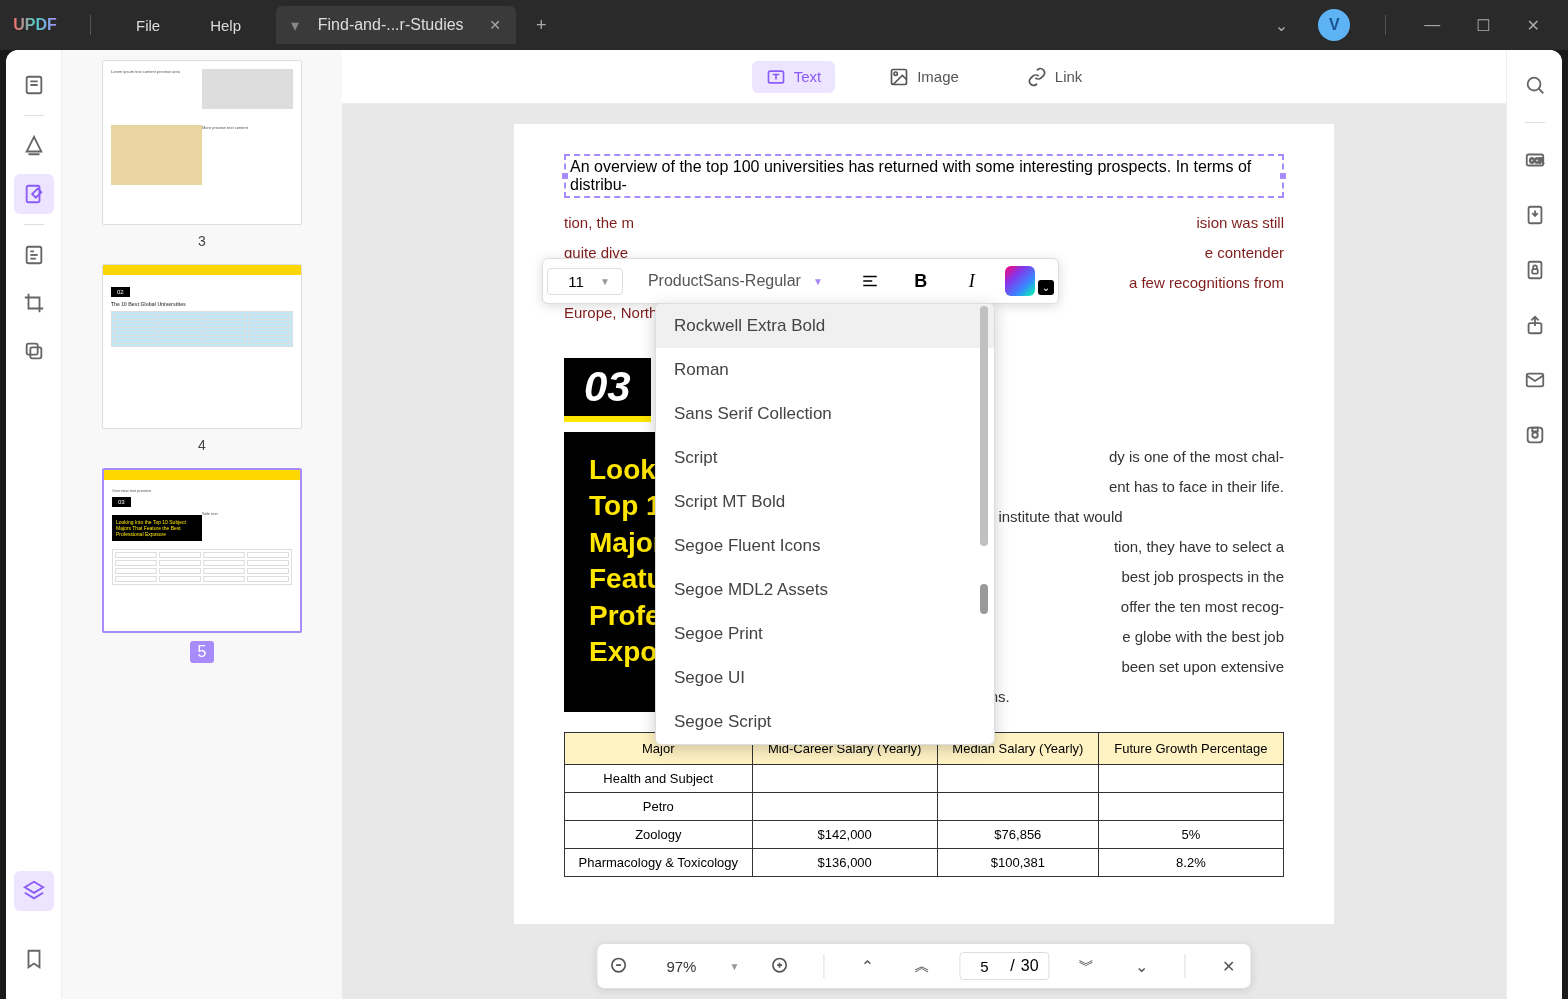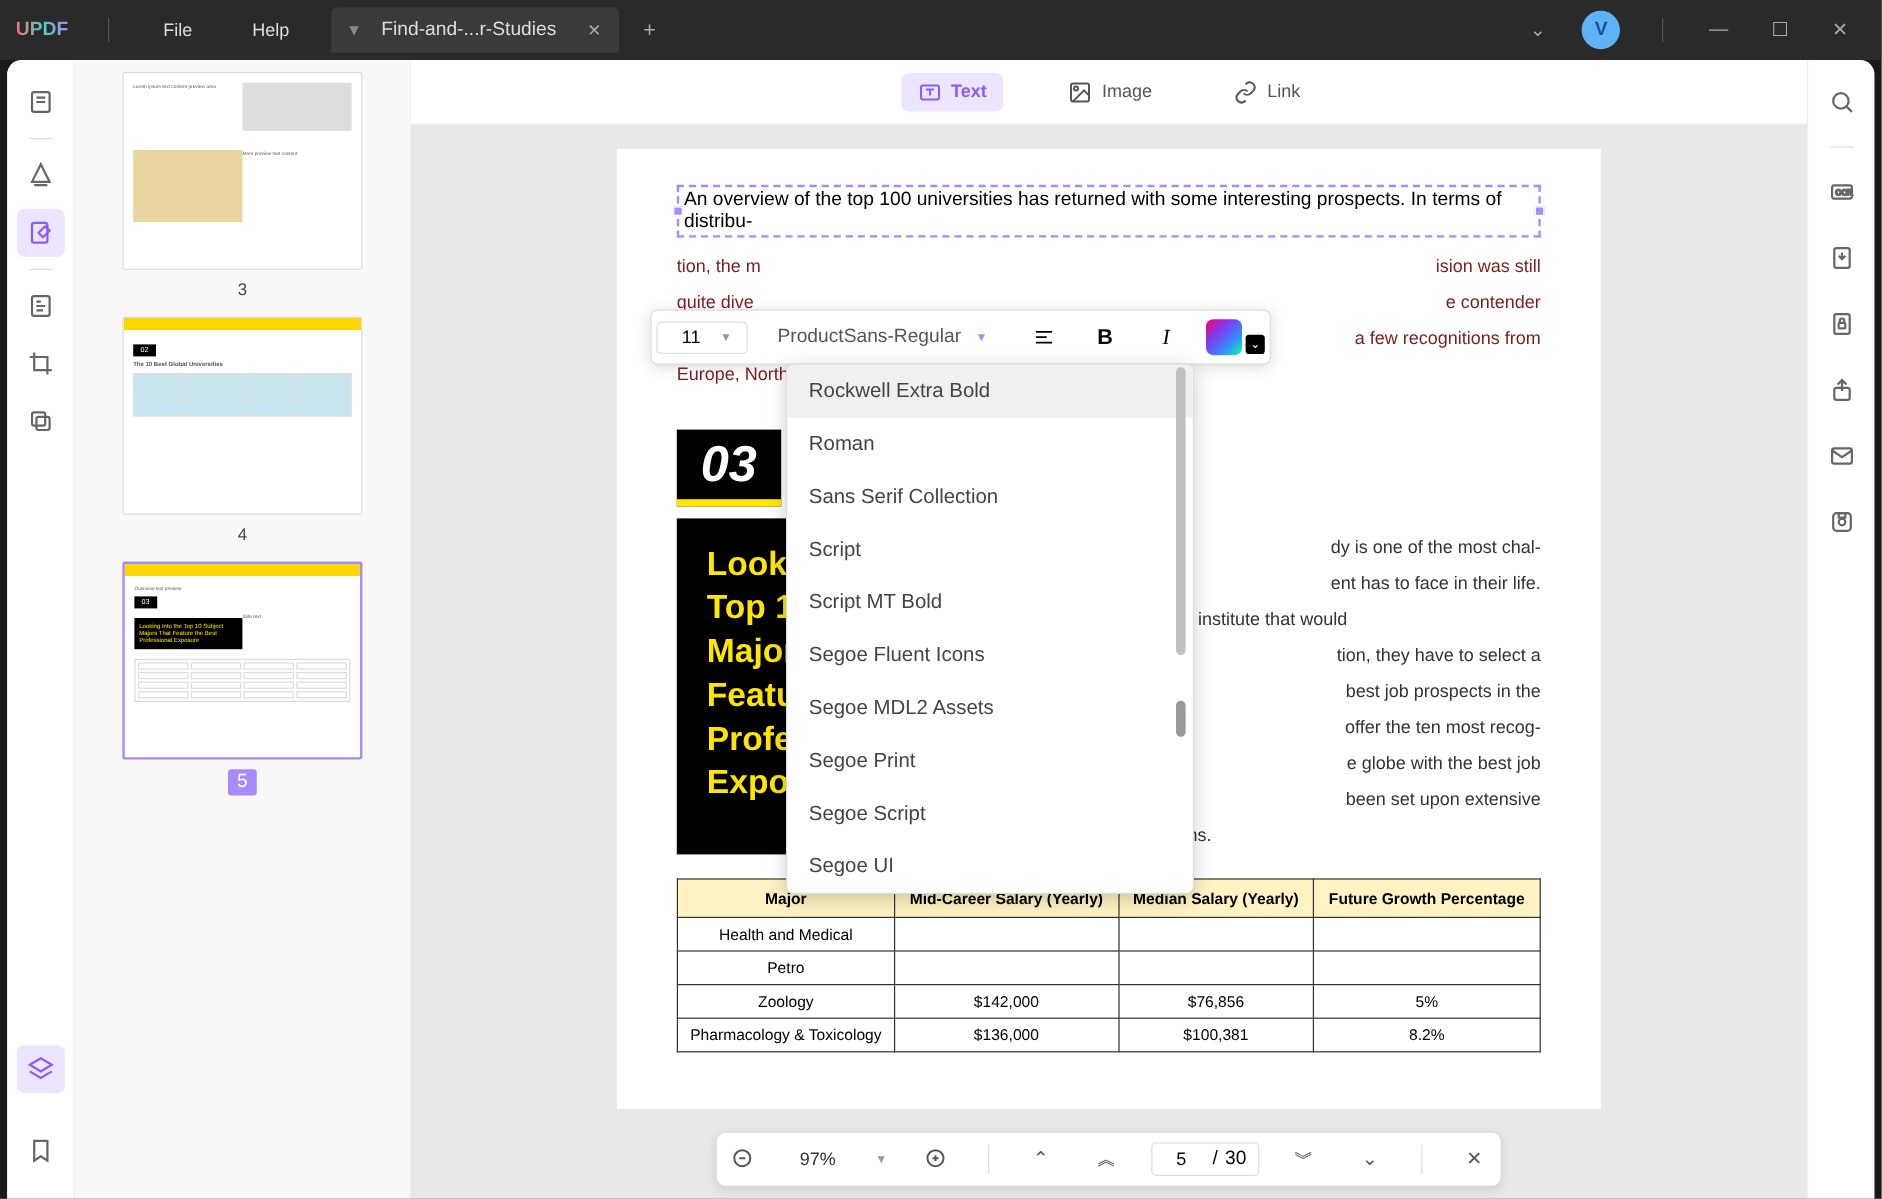--- a/index.html
+++ b/index.html
@@ -42,21 +42,21 @@
 .thumb-section { background: #000; color: #ffe600; padding: 4px; font-size: 5px; margin: 4px 0; width: 50%; }
 .thumb-table { border: 1px solid #ddd; width: 100%; margin-top: 4px; }
 .thumb-table td { border: 1px solid #ddd; height: 6px; font-size: 4px; }
 .thumb-table-blue { background: #c3e8f5; }
 .thumb-number-box { background: #000; color: #fff; display: inline-block; padding: 2px 6px; font-size: 6px; margin: 4px 0; }
 
 
 .doc-area { flex: 1; background: #e8e8e8; position: relative; overflow: hidden; }
 .doc-toolbar { background: #fff; height: 54px; display: flex; align-items: center; justify-content: center; gap: 40px; border-bottom: 1px solid #eee; }
 .doc-tool { display: flex; align-items: center; gap: 8px; padding: 6px 14px; cursor: pointer; border-radius: 6px; color: #555; font-size: 15px; }
-.doc-tool.active { background: #ede4ff; color: #8b5cf6; font-weight: bold; }
+.doc-tool.active { background: #ede4ff; color: #8b5cf6; }
 .doc-tool-icon { width: 20px; height: 20px; display: inline-flex; align-items: center; justify-content: center; }
 
 .page { background: #fff; width: 820px; margin: 20px auto; padding: 30px 50px; min-height: 800px; position: relative; }
 .selected-text { border: 2px dashed #a78bfa; padding: 2px 4px; position: relative; display: inline-block; }
 .selected-handle { width: 8px; height: 8px; background: #a78bfa; border: 1px solid #fff; position: absolute; }
 .body-text { font-size: 15px; line-height: 2; color: #7f1d1d; text-align: justify; }
 
 
 .text-toolbar { position: absolute; background: #fff; border: 1px solid #ddd; border-radius: 6px; box-shadow: 0 2px 12px rgba(0,0,0,0.15); display: flex; align-items: center; padding: 4px; gap: 15px; z-index: 100; }
 .font-size-box { display: flex; align-items: center; border: 1px solid #ddd; border-radius: 4px; padding: 4px 8px; }
@@ -74,21 +74,21 @@
 .font-scrollbar { position: absolute; right: 2px; top: 0; width: 12px; height: 100%; }
 .font-scroll-thumb { background: #c0c0c0; width: 8px; border-radius: 4px; position: absolute; }
 
 
 .big-number { background: #000; color: #fff; display: inline-block; padding: 5px 20px; font-size: 42px; font-weight: bold; font-style: italic; border-bottom: 6px solid #ffe600; }
 .yellow-heading { background: #000; color: #ffe600; padding: 20px 25px; font-size: 28px; font-weight: bold; line-height: 1.3; max-width: 380px; margin-top: 10px; }
 .side-text { font-size: 15px; line-height: 2; color: #333; text-align: justify; }
 
 
 .data-table { width: 100%; border-collapse: collapse; margin-top: 20px; font-size: 13px; }
-.data-table th { background: #fff3c4; border: 1px solid #333; padding: 8px; font-weight: bold; text-align: center; }
+.data-table th { background: #fff3c4; border: 1px solid #333; padding: 8px; font-weight: normal; text-align: center; }
 .data-table td { border: 1px solid #333; padding: 6px; text-align: center; }
 
 
 .page-control { position: absolute; bottom: 10px; left: 50%; transform: translateX(-50%); background: #fff; border: 1px solid #ddd; border-radius: 8px; box-shadow: 0 2px 8px rgba(0,0,0,0.1); display: flex; align-items: center; padding: 4px; gap: 19px; z-index: 50; }
 .pc-btn { width: 36px; height: 36px; display: flex; align-items: center; justify-content: center; cursor: pointer; color: #555; }
 .pc-input { width: 40px; border: none; text-align: center; font-size: 15px; outline: none; }
 .pc-input-box { border: 1px solid #ddd; border-radius: 4px; padding: 4px; display: flex; align-items: center; }
 .pc-sep { width: 1px; height: 24px; background: #ddd; margin: 0 6px; }
 .zoom-text { padding: 0 10px; font-size: 15px; color: #333; }
 
@@ -352,21 +352,21 @@
         <thead>
             <tr>
           <th>Major</th>
           <th>Mid-Career Salary (Yearly)</th>
           <th>Median Salary (Yearly)</th>
           <th>Future Growth Percentage</th>
         </tr>
           </thead>
         <tbody>
           <tr>
-              <td>Health and Medical</td>
+              <td>Health and Subject</td>
               <td></td>
               <td></td>
               <td></td>
             </tr>
           <tr>
               <td>Petro</td>
               <td></td>
               <td></td>
               <td></td>
             </tr>
@@ -411,22 +411,22 @@
     <div class="font-dropdown" style="top:253px;left:313px">
       <div class="font-list">
         <div class="font-item highlighted">Rockwell Extra Bold</div>
         <div class="font-item">Roman</div>
         <div class="font-item">Sans Serif Collection</div>
         <div class="font-item">Script</div>
         <div class="font-item">Script MT Bold</div>
         <div class="font-item">Segoe Fluent Icons</div>
         <div class="font-item">Segoe MDL2 Assets</div>
         <div class="font-item">Segoe Print</div>
+        <div class="font-item">Segoe UI</div>
         <div class="font-item">Segoe Script</div>
-        <div class="font-item">Segoe UI</div>
       </div>
       <div class="font-scrollbar">
         <div class="font-scroll-thumb" style="top:2px;height:240px"></div>
         <div class="font-scroll-thumb" style="top:280px;height:30px;background:#999"></div>
       </div>
     </div>
 
     <div class="page-control">
       <div class="pc-btn">
           <svg width="20" height="20" viewBox="0 0 24 24" fill="none" stroke="currentColor" stroke-width="2">

